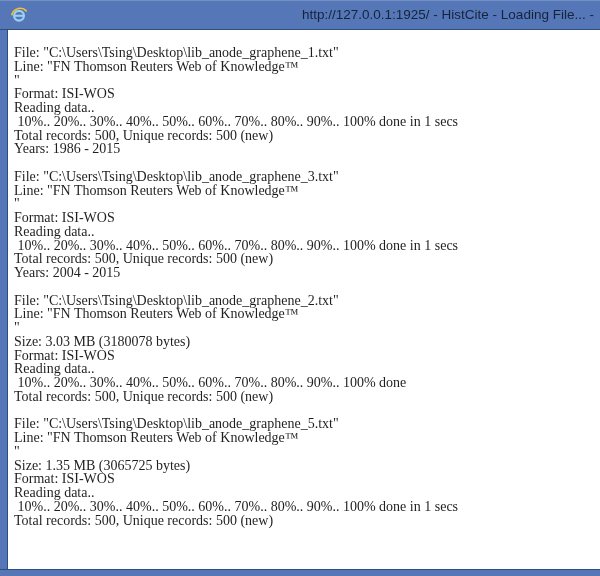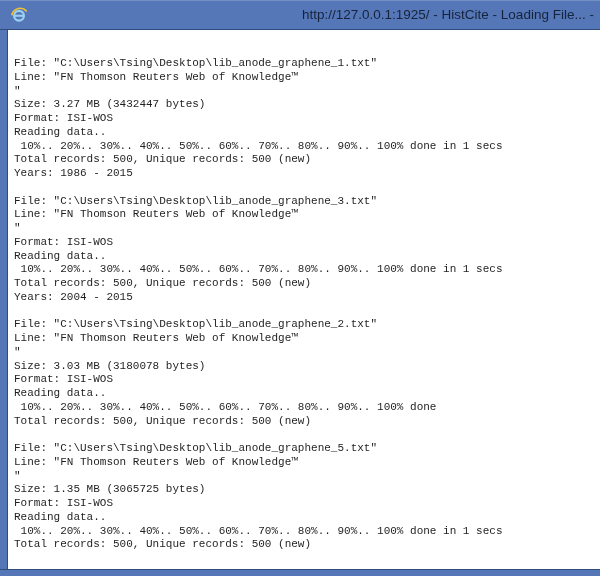--- a/index.html
+++ b/index.html
@@ -46,24 +46,24 @@
     position:absolute;left:0;right:0;bottom:0;
     height:6px;
     background:var(--titlebar);
     border-top:1px solid var(--border-dark);
   }
   .content{
     position:absolute;
     left:8px;top:30px;right:0;bottom:7px;
     overflow:hidden;
     background:#fff;
-    padding:27px 0 0 6px;
+    padding:16px 0 0 6px;
     box-sizing:border-box;
-    font-family:Liberation Mono, monospace;
-    font-size:11px;
+    font-family:Liberation Serif, serif;
+    font-size:14px;
     color:var(--content-text);
   }
   .line{
     height:13.75px;
     line-height:13.75px;
     white-space:pre;
   }
 </style>
 </head>
 <body>
@@ -78,21 +78,20 @@
     </svg>
     <div class="titlebar-title">http://127.0.0.1:1925/ - HistCite - Loading File... -</div>
   </div>
 
   <div class="frame-left"></div>
 
   <div class="content">
       <div class="line">File: "C:\Users\Tsing\Desktop\lib_anode_graphene_1.txt"</div>
       <div class="line">Line: "FN Thomson Reuters Web of Knowledge™</div>
       <div class="line">"</div>
-      <div class="line">Size: 3.27 MB (3432447 bytes)</div>
       <div class="line">Format: ISI-WOS</div>
       <div class="line">Reading data..</div>
       <div class="line"> 10%.. 20%.. 30%.. 40%.. 50%.. 60%.. 70%.. 80%.. 90%.. 100% done in 1 secs</div>
       <div class="line">Total records: 500, Unique records: 500 (new)</div>
       <div class="line">Years: 1986 - 2015</div>
       <div class="line"></div>
       <div class="line">File: "C:\Users\Tsing\Desktop\lib_anode_graphene_3.txt"</div>
       <div class="line">Line: "FN Thomson Reuters Web of Knowledge™</div>
       <div class="line">"</div>
       <div class="line">Format: ISI-WOS</div>

